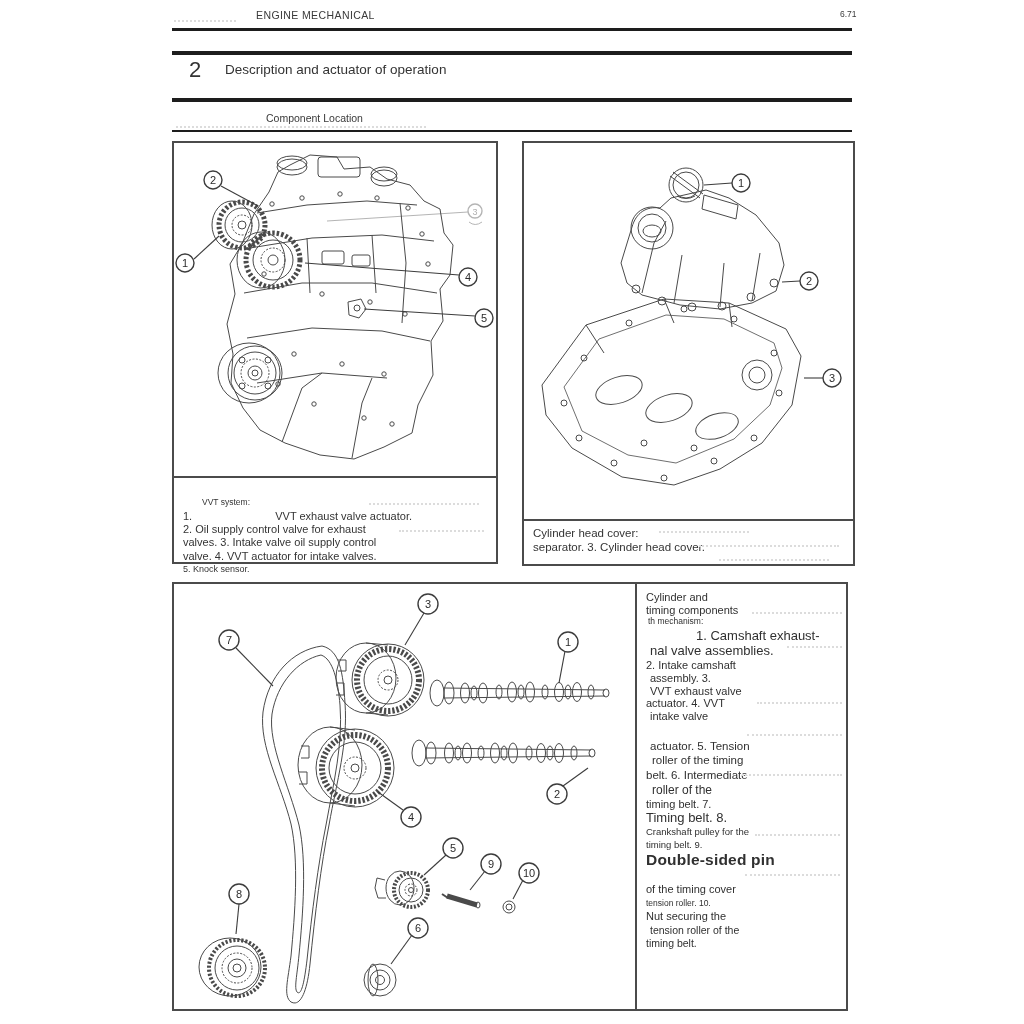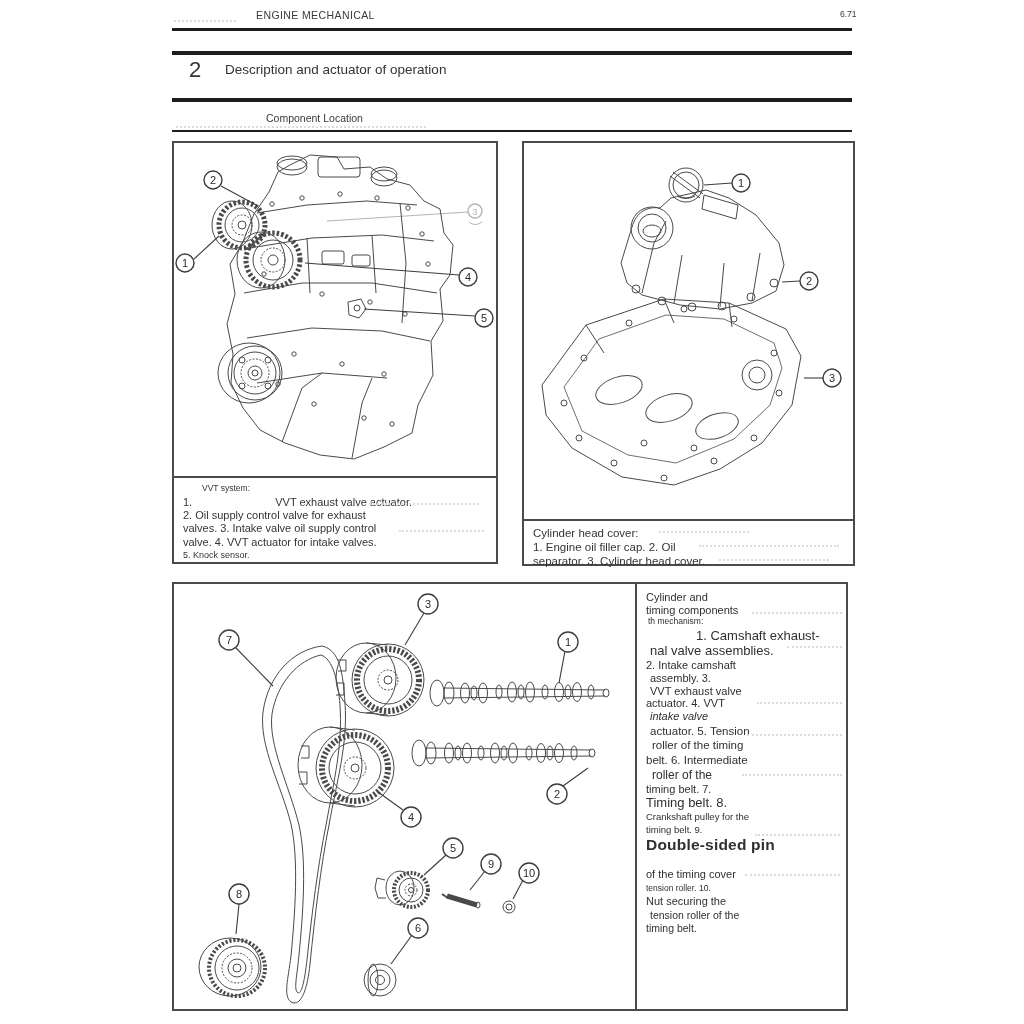--- a/index.html
+++ b/index.html
@@ -141,21 +141,21 @@
         <line x1="285" y1="132" x2="131" y2="120"></line>
           <circle cx="294" cy="134" r="9"></circle>
         <text x="294" y="138">4</text>
       </g>
       <g class="callout">
         <line x1="301" y1="173" x2="190" y2="166"></line>
           <circle cx="310" cy="175" r="9"></circle>
         <text x="310" y="179">5</text>
       </g>
     </svg>
-    <div class="abs" style="left:0;top:333px;right:0;bottom:0;border-top:2px solid #4b4b4b;padding:5px 9px;">
+    <div class="abs" style="left:0;top:333px;right:0;bottom:0;border-top:2px solid #4b4b4b;padding:19px 9px;">
       <div class="cap-heading" style="margin-left:19px;margin-bottom:3px;">VVT system:</div>
       <div class="cap-line">
         <span>1.</span>
         <span style="margin-left:80px;">VVT exhaust valve actuator.</span>
       </div>
       <div class="cap-line">2. Oil supply control valve for exhaust</div>
       <div class="cap-line">valves. 3. Intake valve oil supply control</div>
       <div class="cap-line">valve. 4. VVT actuator for intake valves.</div>
       <div class="cap-line sm">5. Knock sensor.</div>
       <div class="noise" style="left:195px;top:25px;width:110px;"></div>
@@ -226,21 +226,20 @@
           <circle cx="170" cy="305" r="3"></circle>
       </g>
       <g class="callout">
         <line x1="280" y1="235" x2="299" y2="235"></line>
           <circle cx="308" cy="235" r="9"></circle>
         <text x="308" y="239">3</text>
       </g>
     </svg>
     <div class="abs" style="left:0;top:376px;right:0;bottom:0;border-top:2px solid #4b4b4b;padding:5px 9px;">
       <div class="cap2-line" style="font-weight:normal;">Cylinder head cover:</div>
-      <div class="cap2-line">1. Engine oil filler cap. 2. Oil</div>
       <div class="cap2-line">separator. 3. Cylinder head cover.</div>
       <div class="noise" style="left:135px;top:10px;width:90px;"></div>
       <div class="noise" style="left:175px;top:24px;width:140px;"></div>
       <div class="noise" style="left:195px;top:38px;width:110px;"></div>
     </div>
   </div>
 
   <div class="panel" style="left:172px;top:582px;width:676px;height:429px;">
     <svg width="457" height="425" viewBox="0 0 457 425" style="position:absolute;left:0;top:0;">
       <g class="lineart">
@@ -389,21 +388,21 @@
     <div class="tcol">
       <div class="tl t-n">Cylinder and</div>
       <div class="tl t-n">timing components</div>
       <div class="tl t-s" style="margin-left:2px;">th mechanism:</div>
       <div class="tl t-lg" style="margin-left:50px;">1. Camshaft exhaust-</div>
       <div class="tl t-lg" style="margin-left:4px;">nal valve assemblies.</div>
       <div class="tl t-n">2. Intake camshaft</div>
       <div class="tl t-n" style="margin-left:4px;">assembly. 3.</div>
       <div class="tl t-n" style="margin-left:4px;">VVT exhaust valve</div>
       <div class="tl t-n">actuator. 4. VVT</div>
-      <div class="tl t-n" style="margin-left:4px;margin-bottom:4px;font-style:italic;">intake valve</div>
+      <div class="tl t-n" style="margin-left:4px;margin-bottom:19px;">intake valve</div>
       <div class="tl t-n2" style="margin-left:4px;">actuator. 5. Tension</div>
       <div class="tl t-n2" style="margin-left:6px;">roller of the timing</div>
       <div class="tl t-n2">belt. 6. Intermediate</div>
       <div class="tl t-sn" style="margin-left:6px;">roller of the</div>
       <div class="tl t-n">timing belt. 7.</div>
       <div class="tl t-lg">Timing belt. 8.</div>
       <div class="tl t-s2">Crankshaft pulley for the</div>
       <div class="tl t-s2">timing belt. 9.</div>
       <div class="tl t-xl">Double-sided pin</div>
       <div class="tl t-n" style="margin-bottom:4px;">of the timing cover</div>

